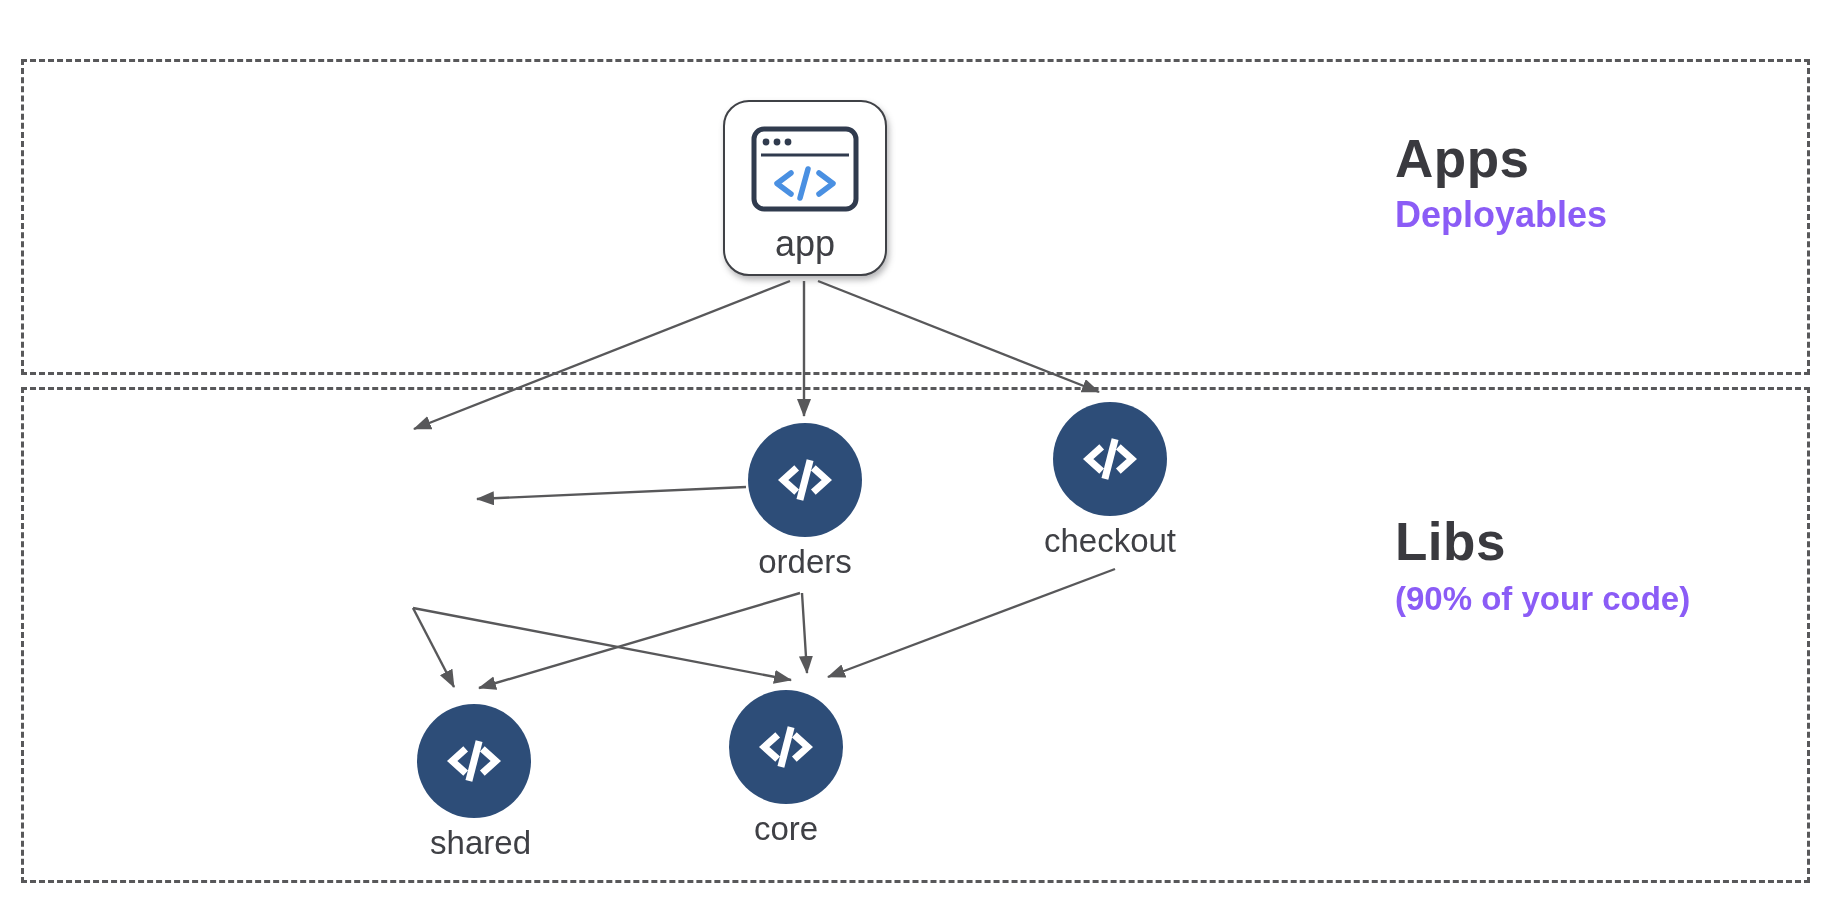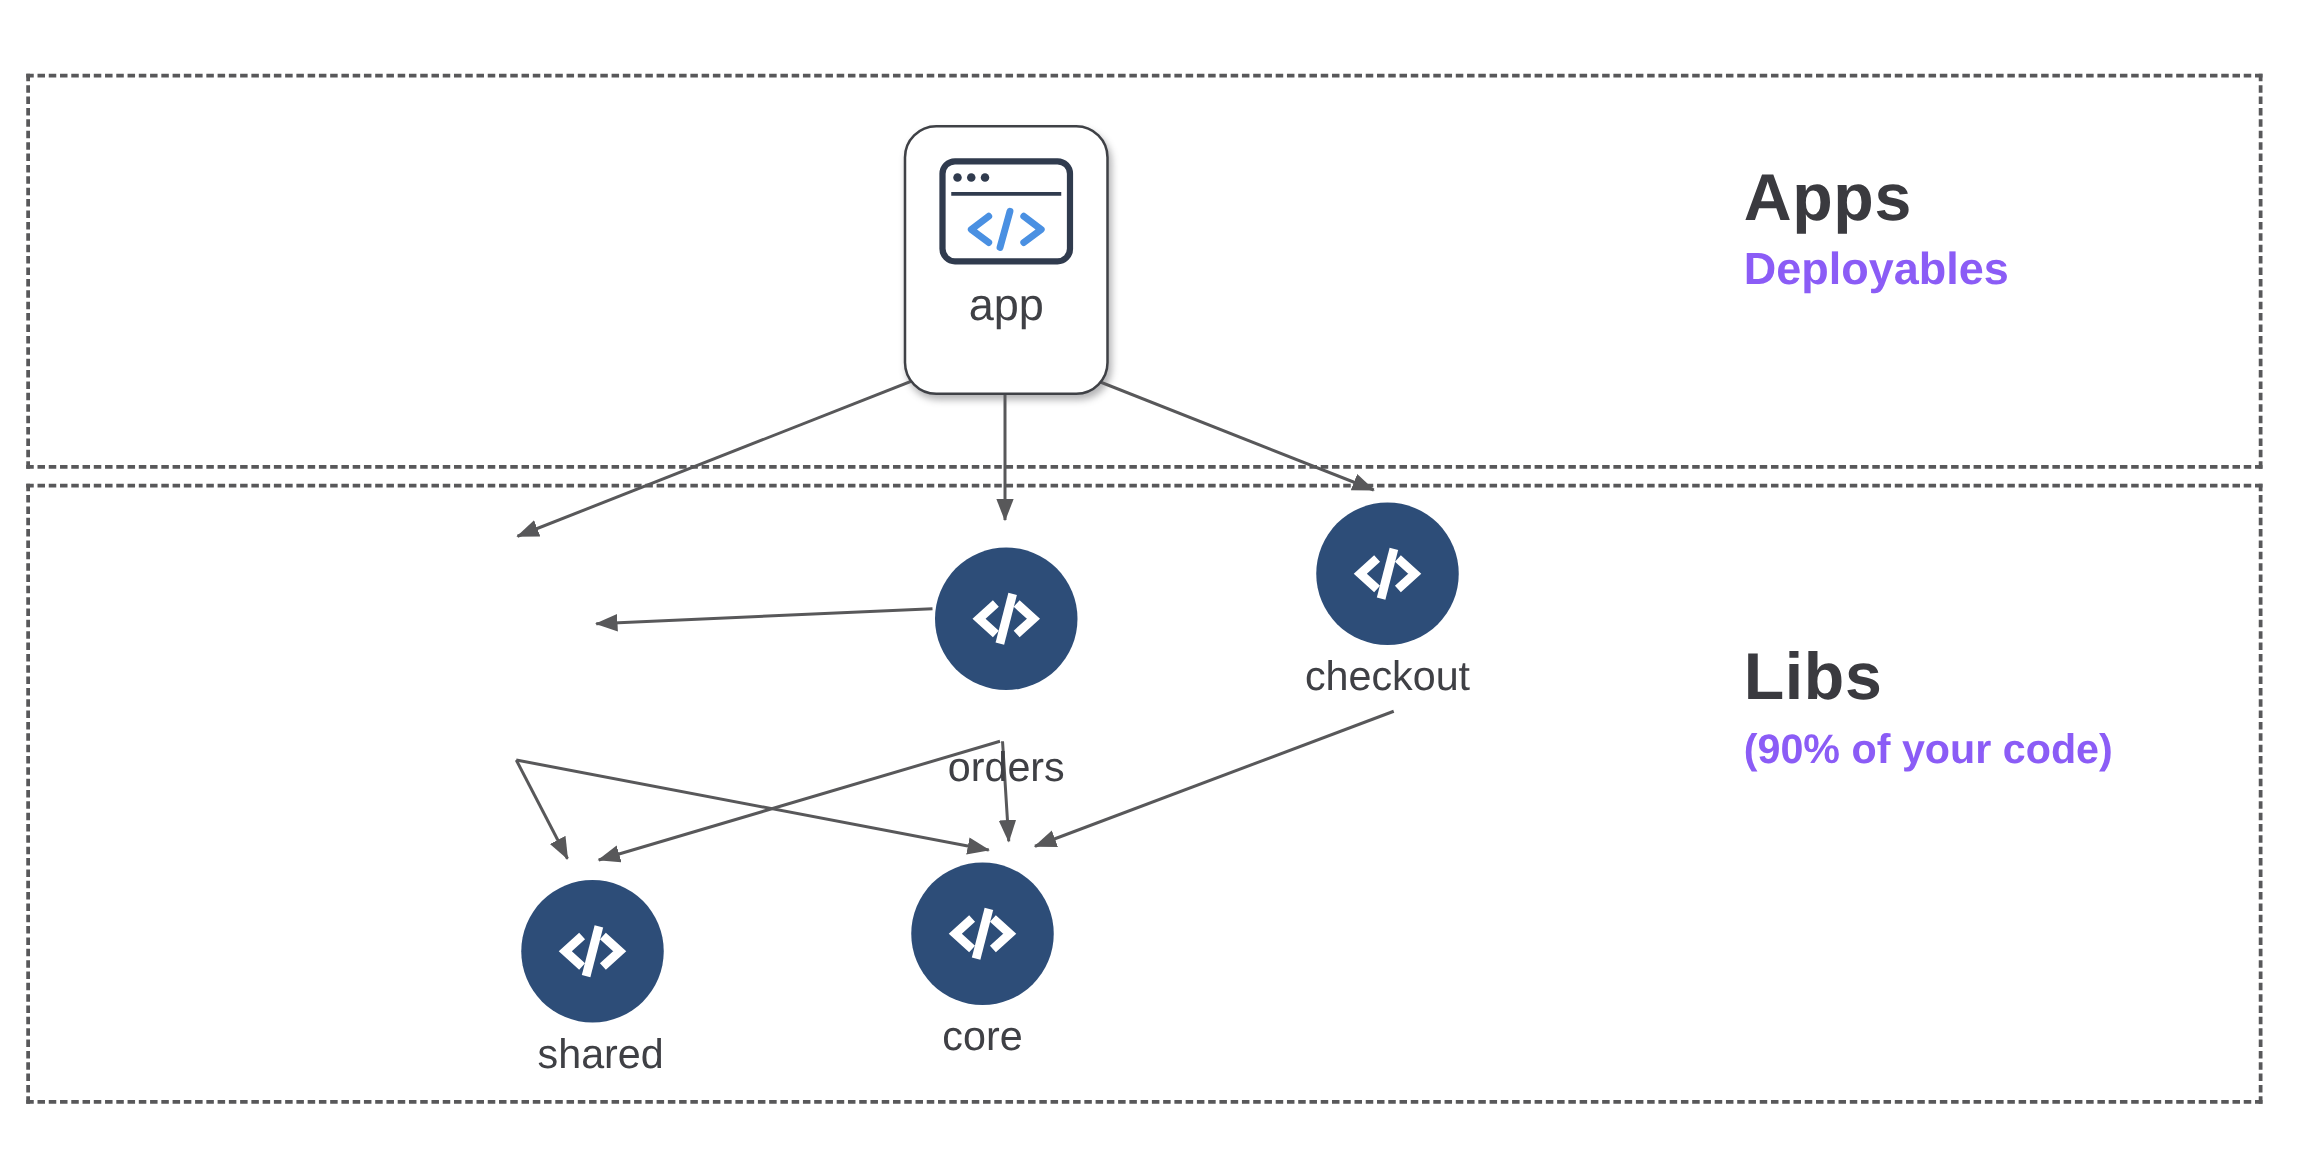--- a/index.html
+++ b/index.html
@@ -23,34 +23,34 @@
   .section-label{position:absolute;left:1395px;color:var(--heading-text);}
   .section-label.apps{top:132px;}
   .section-label.libs{top:515px;}
   .section-label .title{font-size:53px;font-weight:bold;line-height:1.0;letter-spacing:0.5px;}
   .section-label .subtitle{font-size:36px;margin-top:12px;line-height:1.0;color:#8b5cf6;font-weight:bold;}
   .section-label.libs .subtitle{font-size:33px;margin-top:14px;}
 
   svg.edges{position:absolute;left:0;top:0;width:1838px;height:920px;pointer-events:none;}
   svg.edges line{stroke:var(--edge-color);stroke-width:2.4;}
 
-  .app-node{position:absolute;left:723px;top:100px;width:164px;height:216px;
+  .app-node{position:absolute;left:723px;top:100px;width:164px;height:176px;
     background:#ffffff;border:2.5px solid var(--card-border);border-radius:26px;
     box-shadow:2px 4px 6px rgba(90,90,95,0.45);
     display:flex;flex-direction:column;align-items:center;box-sizing:border-box;}
   .app-node .browser-icon{margin-top:24px;}
   .app-node .node-label{font-size:36px;color:var(--label-text);margin-top:14px;line-height:1;}
 
   .lib-node{position:absolute;width:160px;display:flex;flex-direction:column;align-items:center;}
   .lib-node .circle{width:114px;height:114px;border-radius:50%;background:var(--library-node-fill);
     display:flex;align-items:center;justify-content:center;}
   .lib-node .node-label{font-size:33px;color:var(--label-text);margin-top:8px;line-height:1;white-space:nowrap;}
 
   .lib-node.products{left:329px;top:439px;}
-  .lib-node.orders{left:725px;top:438px;gap:37px;}
+  .lib-node.orders{left:725px;top:423px;}
   .lib-node.checkout{left:1030px;top:402px;text-align:center;}
   .lib-node.shared{left:371px;top:704px;align-items:flex-end;}
   .lib-node.core{left:706px;top:690px;}
 </style>
 </head>
 <body>
 
 <div class="canvas">
 
   <div class="section-box apps"></div>

